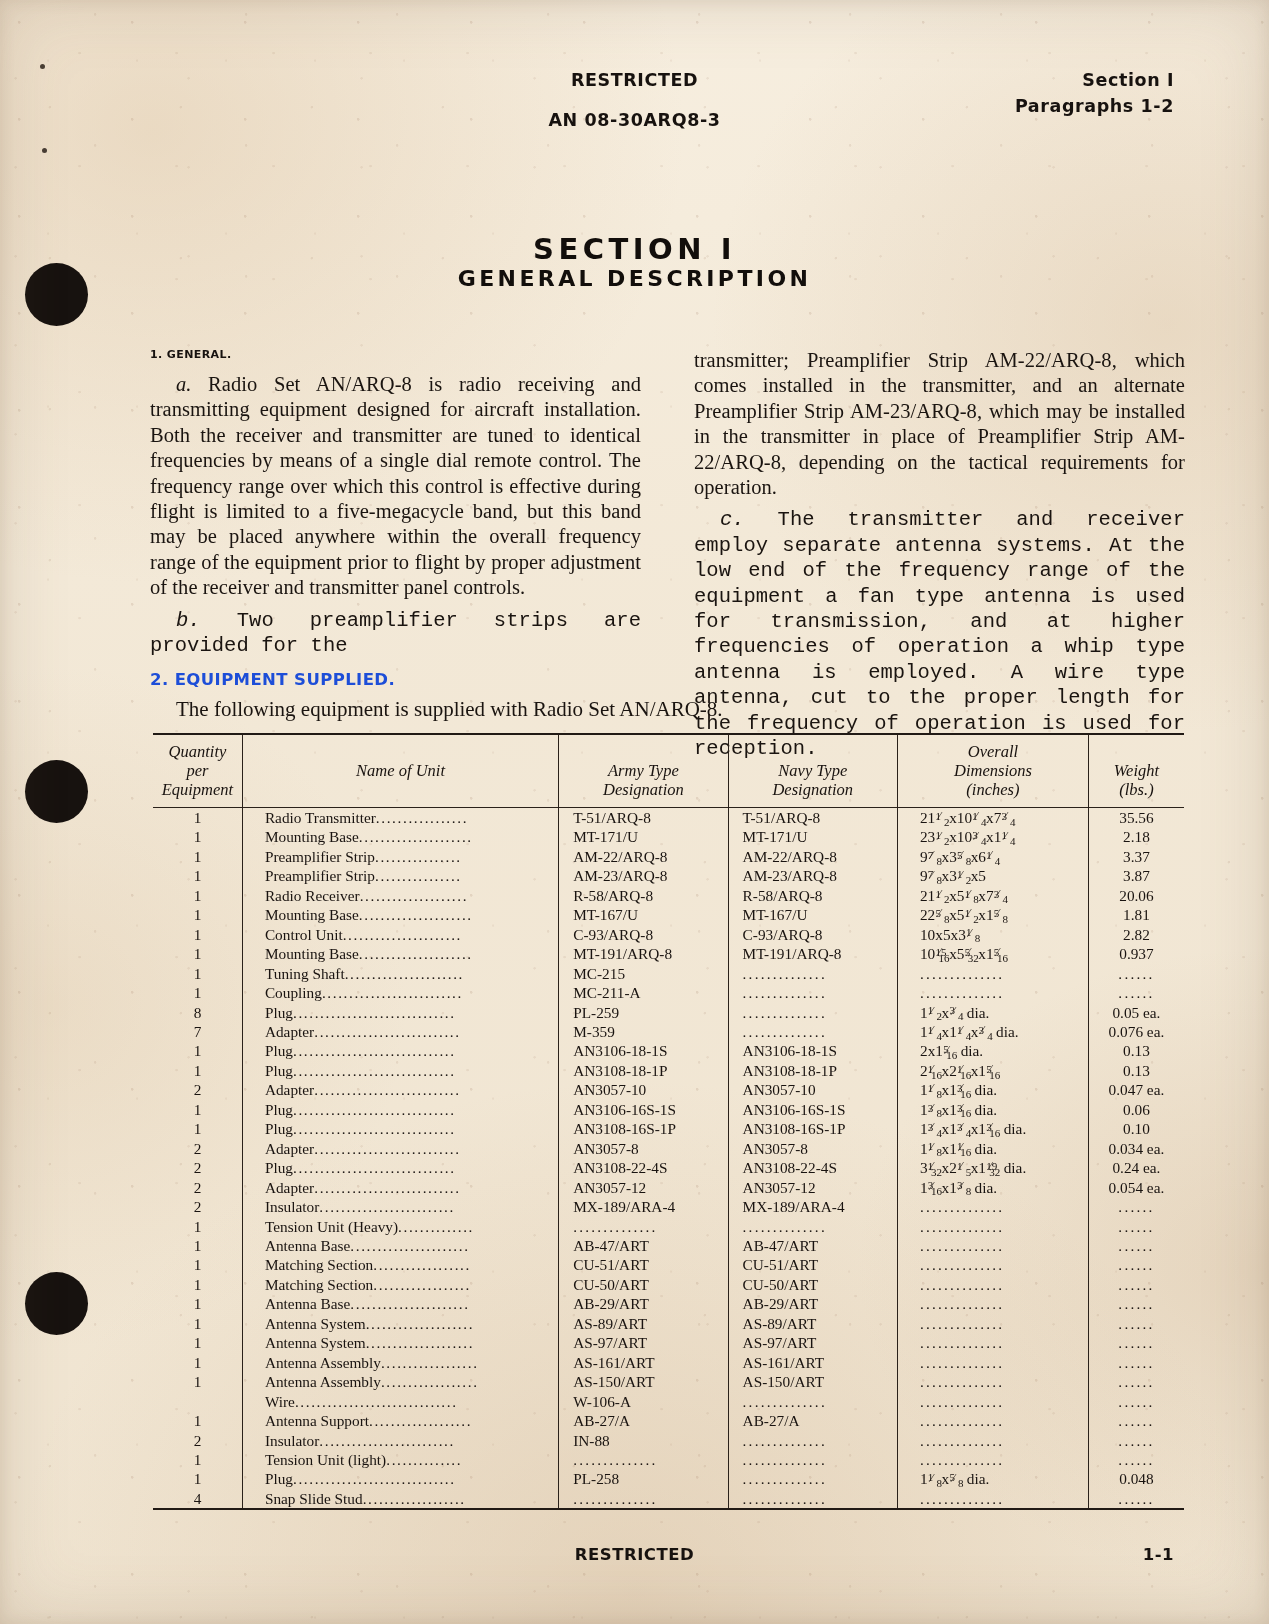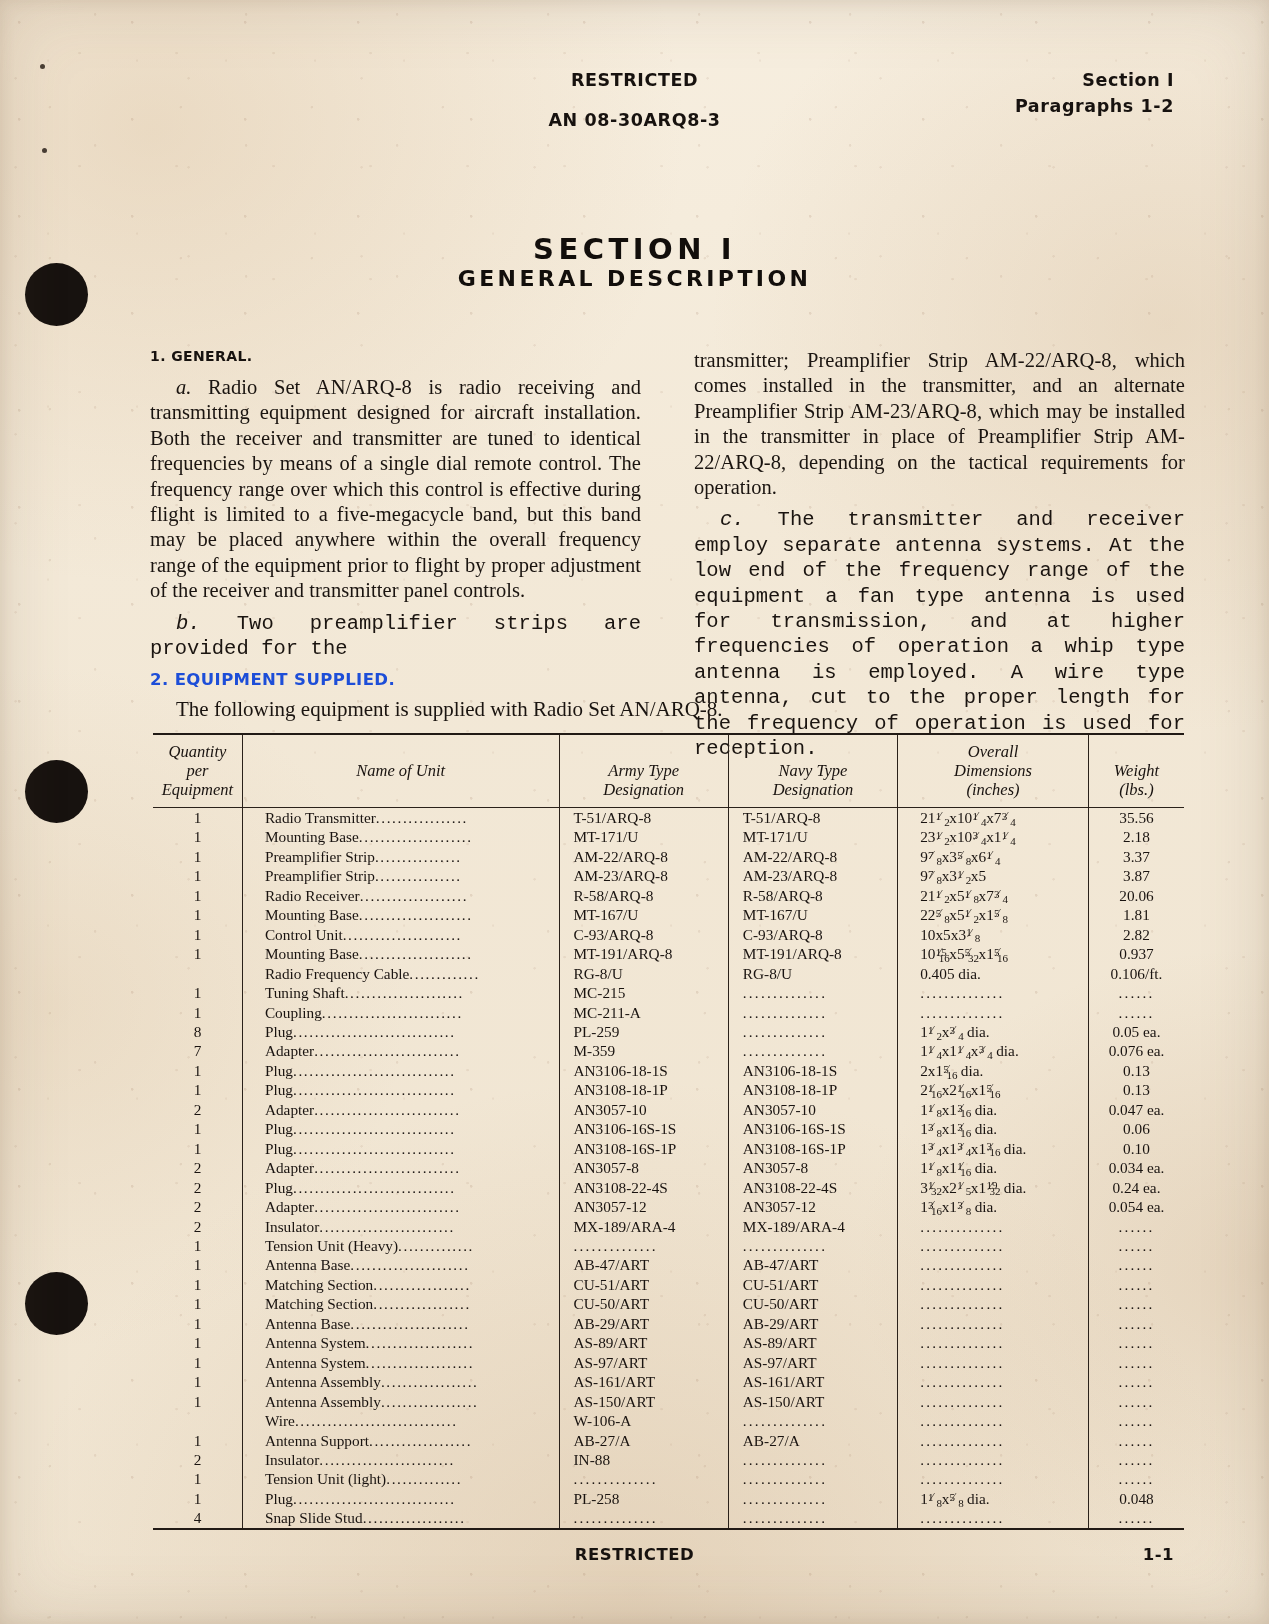--- a/index.html
+++ b/index.html
@@ -115,21 +115,21 @@
     width: 1035px;
   }
   .col {
     width: 491px;
     float: left;
   }
   .col.right { float: right; }
   .hdg {
     font-family: "DejaVu Sans", sans-serif;
     font-weight: bold;
-    font-size: 14px;
+    font-size: 11px;
     letter-spacing: .4px;
     color: #17120f;
     margin-bottom: 11px;
   }
   p.body {
     margin: 0 0 0 0;
     font-size: 20.5px;
     line-height: 25.4px;
     text-align: justify;
     text-indent: 26px;
@@ -387,28 +387,20 @@
             </tr>
             <tr>
               <td class="c-qty">1</td>
               <td class="c-name vb">Mounting Base<span class="leader">.....................</span></td>
               <td class="c-army vb">MT-191/ARQ-8</td>
               <td class="c-navy vb">MT-191/ARQ-8</td>
               <td class="c-dim vb">10<span class="fr"><span class="n">15</span><span class="s">⁄</span><span class="d">16</span></span><span class="xsep">x</span>5<span class="fr"><span class="n">5</span><span class="s">⁄</span><span class="d">32</span></span><span class="xsep">x</span>1<span class="fr"><span class="n">5</span><span class="s">⁄</span><span class="d">16</span></span></td>
               <td class="c-wt vb">0.937</td>
             </tr>
             <tr>
-              <td class="c-qty"></td>
-              <td class="c-name vb">Radio Frequency Cable<span class="leader">.............</span></td>
-              <td class="c-army vb">RG-8/U</td>
-              <td class="c-navy vb">RG-8/U</td>
-              <td class="c-dim vb">0.405 dia.</td>
-              <td class="c-wt vb">0.106/ft.</td>
-            </tr>
-            <tr>
               <td class="c-qty">1</td>
               <td class="c-name vb">Tuning Shaft<span class="leader">......................</span></td>
               <td class="c-army vb">MC-215</td>
               <td class="c-navy vb"><span class="dots">..............</span></td>
               <td class="c-dim vb"><span class="dots">..............</span></td>
               <td class="c-wt vb"><span class="dots">......</span></td>
             </tr>
             <tr>
               <td class="c-qty">1</td>
               <td class="c-name vb">Coupling<span class="leader">..........................</span></td>

